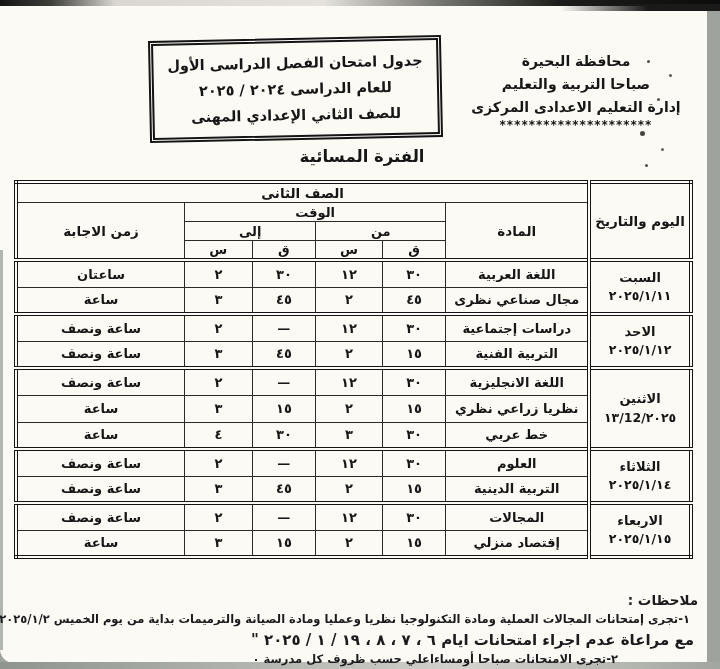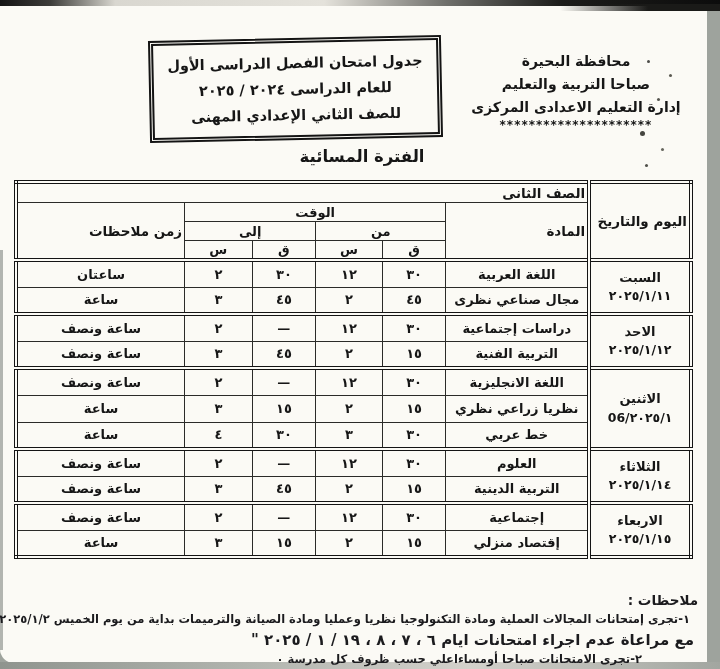--- a/index.html
+++ b/index.html
@@ -56,40 +56,40 @@
   .table-wrap { position:absolute; top:180px; left:14px; width:679px; direction:rtl; }
   table.exams {
     width:100%; border-collapse:collapse; border:4px double #141414;
     font-weight:bold; background:#fbfaf5;
   }
   table.exams th, table.exams td {
     border:1px solid #2b2b28; text-align:center; vertical-align:middle;
     font-size:13px; padding:1px 2px;
   }
   table.exams thead th { height:19px; font-size:13px; }
-  table.exams thead th.tall { font-size:13.5px;text-align:right; }
+  table.exams thead th.tall { font-size:13.5px; }
   table.exams tbody td { height:27px; }
   tr.section-start > td, tr.section-start > th { border-top:4px double #141414; }
   .day-col { border-left:4px double #141414 !important; }
   td.day-cell { font-size:13px; line-height:1.45; }
   td.day-cell .day-date { font-size:12.5px; letter-spacing:.5px; }
   td.subject { font-size:13px; }
   td.num { font-size:13px; letter-spacing:.5px; }
   td.duration { font-size:13px; }
 
   
   .notes {
     position:absolute; top:590px; right:22px; left:14px;
     direction:rtl; text-align:right; font-weight:bold; font-size:12px; line-height:1.5;
     color:#1b1b1e;
   }
   .notes .notes-title { font-size:13.5px; margin-bottom:1px; }
   .notes .n1a { margin-right:8px; white-space:nowrap; font-size:11.5px; }
   .notes .n1b { margin-right:4px; white-space:nowrap; font-size:15px; }
-  .notes .n2  { margin-right:56px; white-space:nowrap; font-size:11.5px; }
+  .notes .n2  { margin-right:80px; white-space:nowrap; font-size:11.5px; }
 </style>
 </head>
 <body>
 
 <div id="stage">
   <div class="paper"></div>
   <div class="edge-top"></div>
   <div class="edge-top-right"></div>
   <div class="edge-bottom"></div>
   <div class="edge-left"></div>
@@ -122,21 +122,21 @@
           <col style="width:167px">
       </colgroup>
       <thead>
         <tr>
           <th rowspan="4" class="day-col tall">اليوم والتاريخ</th>
           <th colspan="6" class="tall">الصف الثانى</th>
         </tr>
         <tr>
           <th rowspan="3" class="tall">المادة</th>
           <th colspan="4">الوقت</th>
-          <th rowspan="3" class="tall">زمن ملاحظات</th>
+          <th rowspan="3" class="tall">زمن الاجابة</th>
         </tr>
         <tr>
           <th colspan="2">من</th>
           <th colspan="2">إلى</th>
         </tr>
         <tr>
           <th>ق</th>
           <th>س</th>
           <th>ق</th>
           <th>س</th>
@@ -179,21 +179,21 @@
             <td class="subject">التربية الفنية</td>
             <td class="num">١٥</td>
             <td class="num">٢</td>
             <td class="num">٤٥</td>
             <td class="num">٣</td>
             <td class="duration">ساعة ونصف</td>
           </tr>
           <tr class="section-start">
             <td class="day-cell day-col" rowspan="3">
               <div class="day-name">الاثنين</div>
-              <div class="day-date">٢٠٢٥/١/06</div>
+              <div class="day-date">٢٠٢٥/12/١٣</div>
             </td>
             <td class="subject">اللغة الانجليزية</td>
             <td class="num">٣٠</td>
             <td class="num">١٢</td>
             <td class="num">—</td>
             <td class="num">٢</td>
             <td class="duration">ساعة ونصف</td>
           </tr>
           <tr>
             <td class="subject">نظريا زراعي نظري</td>
@@ -229,21 +229,21 @@
             <td class="num">٢</td>
             <td class="num">٤٥</td>
             <td class="num">٣</td>
             <td class="duration">ساعة ونصف</td>
           </tr>
           <tr class="section-start">
             <td class="day-cell day-col" rowspan="2">
               <div class="day-name">الاربعاء</div>
               <div class="day-date">٢٠٢٥/١/١٥</div>
             </td>
-            <td class="subject">إجتماعية</td>
+            <td class="subject">المجالات</td>
             <td class="num">٣٠</td>
             <td class="num">١٢</td>
             <td class="num">—</td>
             <td class="num">٢</td>
             <td class="duration">ساعة ونصف</td>
           </tr>
           <tr>
             <td class="subject">إقتصاد منزلي</td>
             <td class="num">١٥</td>
             <td class="num">٢</td>

